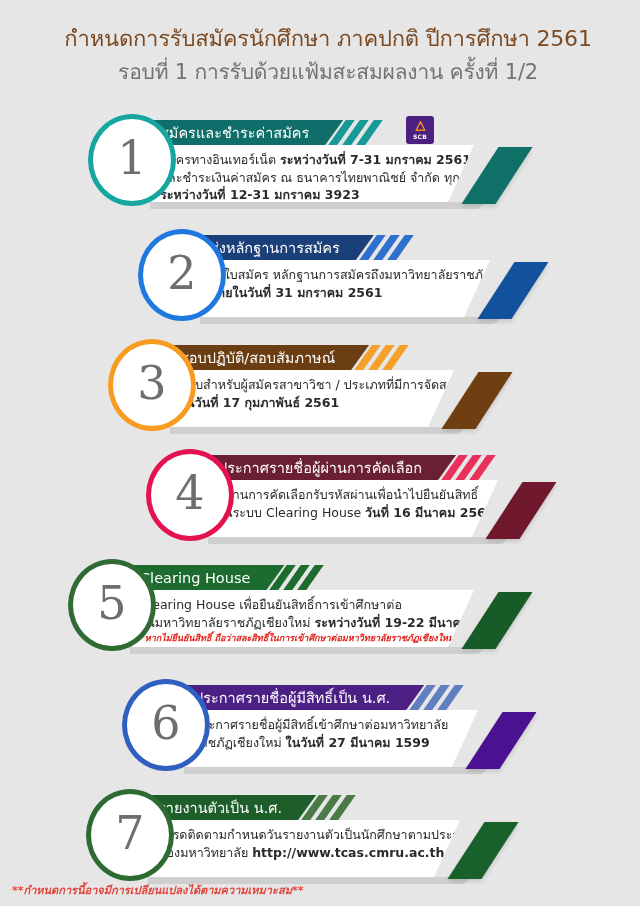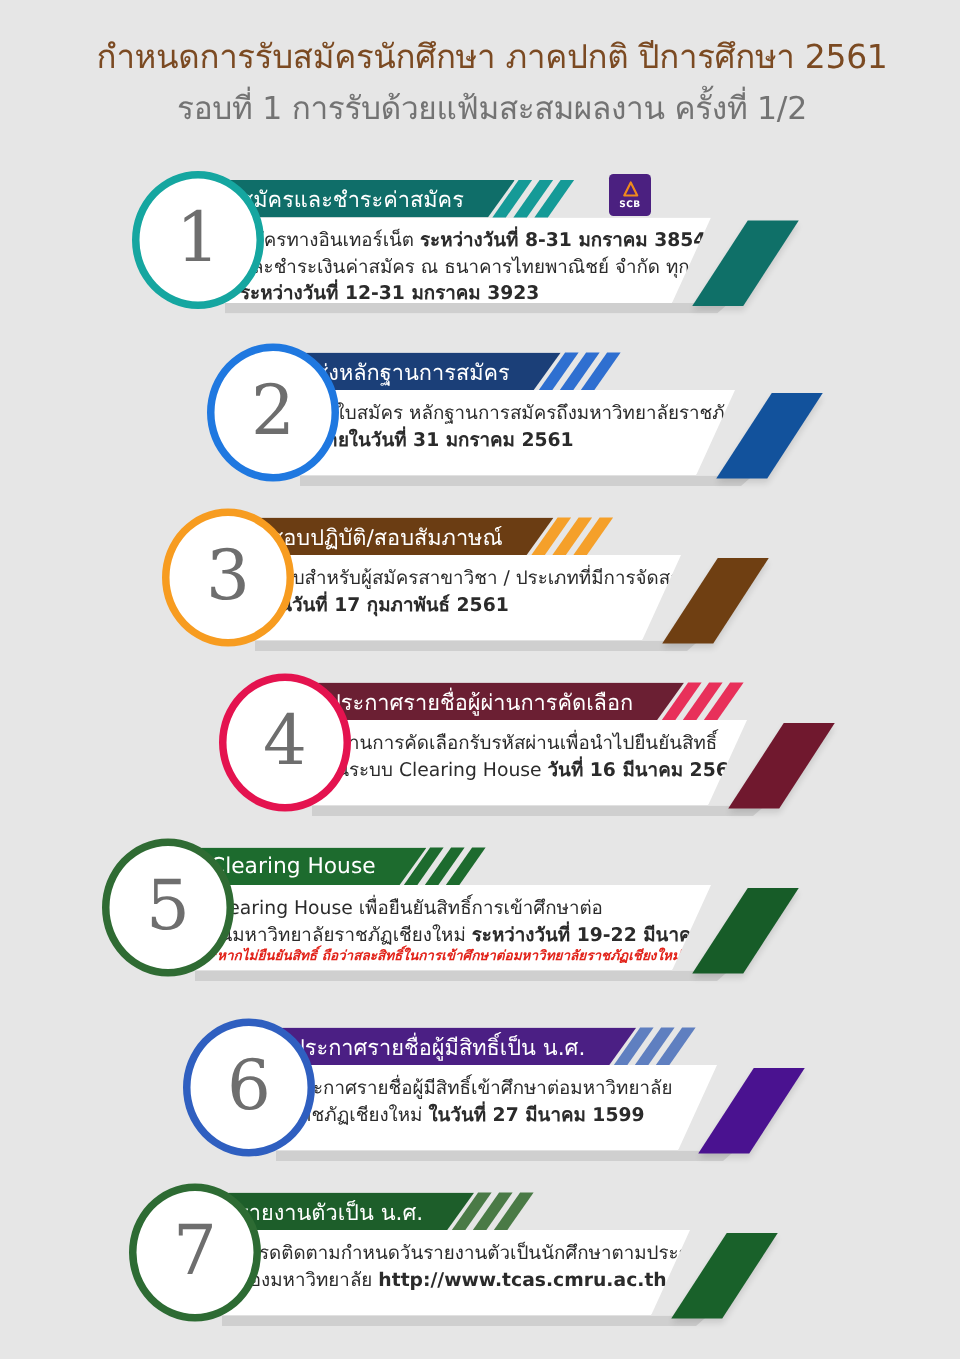--- a/index.html
+++ b/index.html
@@ -104,21 +104,21 @@
   <div class="title-block">
     <div class="title-line1">กำหนดการรับสมัครนักศึกษา ภาคปกติ ปีการศึกษา 2561</div>
     <div class="title-line2">รอบที่ 1 การรับด้วยแฟ้มสะสมผลงาน ครั้งที่ 1/2</div>
   </div>
 
   <div id="steps-host">
       <div class="row" style="left: 88px; top: 114px; width: 450px;">
         <div class="slab" style="left: 62px; width: 336px;"></div>
         <div class="para" style="left: 392px; background: rgb(15, 112, 104);"></div>
         <div class="body" style="width: 330px;">
-          <p>สมัครทางอินเทอร์เน็ต <b>ระหว่างวันที่ 8-31 มกราคม 3854</b></p>
+          <p>สมัครทางอินเทอร์เน็ต <b>ระหว่างวันที่ 7-31 มกราคม 2561</b></p>
           <p>และชำระเงินค่าสมัคร ณ ธนาคารไทยพาณิชย์ จำกัด ทุกสาขา</p>
           <p><b>ระหว่างวันที่ 12-31 มกราคม 3923</b></p>
         </div>
         <div class="hdr" style="background: rgb(15, 110, 105);">
           <span>สมัครและชำระค่าสมัคร</span>
         </div>
         <div class="stripes" style="left: 249.219px;">
           <i style="background: rgb(21, 154, 151);"></i>
           <i style="background: rgb(21, 154, 151);"></i>
           <i style="background: rgb(21, 154, 151);"></i>
@@ -243,13 +243,14 @@
           <i style="background: rgb(74, 122, 70);"></i>
           <i style="background: rgb(74, 122, 70);"></i>
           <i style="background: rgb(74, 122, 70);"></i>
         </div>
         <div class="circle" style="border: 5px solid rgb(45, 107, 51);">
           <span>7</span>
         </div>
       </div>
     </div>
 
+  <div class="footer">**กำหนดการนี้อาจมีการเปลี่ยนแปลงได้ตามความเหมาะสม**</div>
 </div>
 
 </body></html>

